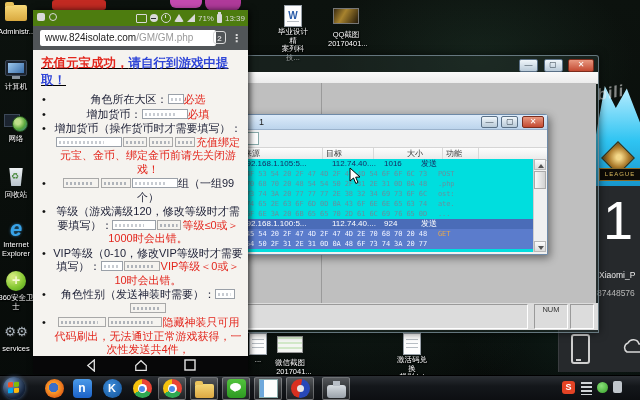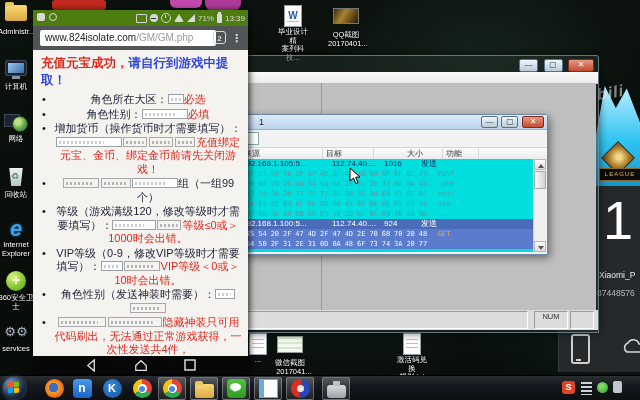--- a/index.html
+++ b/index.html
@@ -79,21 +79,21 @@
 
   
   #back-win{left:240px;top:55px;width:357px;height:276px;z-index:2;
     border:1px solid rgba(120,140,150,.8);border-radius:3px 3px 0 0;
     background:rgba(38,50,46,.45);box-shadow:0 0 8px rgba(0,0,0,.6);}
   #back-title{height:16px;position:relative;}
   #back-title .btns{position:absolute;right:4px;top:3px;}
   #back-menu{height:11px;background:linear-gradient(#fafafa,#ececec);border-bottom:1px solid #cfcfcf;}
   #back-body{position:absolute;left:2px;right:2px;top:27px;bottom:13px;background:#bfbfbf;}
   #back-divider{position:absolute;left:78px;top:0;bottom:0;width:1px;background:#9a9a9a;}
-  #back-status{position:absolute;left:2px;right:0;bottom:2px;height:20px;background:#dcdcdc;font-size:7.5px;color:#333;}
+  #back-status{position:absolute;left:2px;right:0;bottom:2px;height:27px;background:#dcdcdc;font-size:7.5px;color:#333;}
   .sunken{position:absolute;top:1px;bottom:1px;border:1px solid;border-color:#9a9a9a #fff #fff #9a9a9a;text-align:center;line-height:9px;}
 
   
   #pkt-win{left:240px;top:114px;width:306px;height:139px;z-index:3;background:#f0f0f0;
     border:1px solid #6e8aa8;border-radius:3px 3px 0 0;box-shadow:2px 3px 8px rgba(0,0,0,.45);}
   #pkt-title{height:14px;background:linear-gradient(#dcebfa,#bcd4ec);border-bottom:1px solid #9ab2cc;position:relative;
     font-size:9px;color:#1c1c1c;line-height:14px;padding-left:18px;}
   #pkt-title .btns{position:absolute;right:3px;top:1px;}
   #pkt-title .win-btn{width:15px;height:10px;}
   #pkt-title .win-btn.close{width:20px;}
@@ -136,21 +136,21 @@
   .sb-batt:before{content:"";position:absolute;top:-2px;left:1px;width:3px;height:2px;background:#d9d9d9;}
   #p-urlrow{height:24px;background:#515558;position:relative;}
   #p-url{position:absolute;left:7px;top:4px;width:176px;height:16px;background:#fff;border-radius:2px;
     font-size:10px;line-height:16px;padding-left:5px;box-sizing:border-box;white-space:nowrap;overflow:hidden;color:#222;}
   #p-url .path{color:#9a9a9a;}
   #p-tabs{position:absolute;right:22px;top:5px;width:13px;height:13px;border:1.5px solid #d9d9d9;border-radius:3px;
     color:#d9d9d9;font-size:8px;line-height:13px;text-align:center;box-sizing:border-box;font-weight:bold;}
   #p-menu{position:absolute;right:6px;top:4px;color:#d9d9d9;font-size:11px;line-height:16px;font-weight:bold;}
   #p-content{position:absolute;left:0;right:0;top:40px;bottom:18px;background:#f5f3ef;overflow:hidden;
     padding:5px 4px 0 8px;box-sizing:border-box;}
-  #p-headline{font-size:12.5px;font-weight:bold;line-height:17px;margin-bottom:4px;}
+  #p-headline{font-size:12.5px;font-weight:bold;line-height:17px;margin-bottom:4px;text-decoration:underline;}
   .seg-red{color:#e3261d;}
   .seg-blue{color:#3046d8;}
   .p-item{position:relative;padding-left:11px;font-size:11px;line-height:13.5px;color:#1c1f35;margin-bottom:1px;text-align:center;}
   .p-item:before{content:"•";position:absolute;left:1px;top:0;color:#111;}
   .wgt-input{display:inline-block;vertical-align:-1px;height:8px;background:#fff;border:1px solid #9aa0a8;
     background-image:repeating-linear-gradient(90deg,#c8ccd2 0 2px,transparent 2px 4px);background-size:70% 3px;background-position:2px 3px;background-repeat:no-repeat;}
   .wgt-btn{display:inline-block;vertical-align:-1px;height:8px;background:linear-gradient(#f2f2f2,#d8d8d8);border:1px solid #a8a8a8;
     margin:0 1px;background-image:repeating-linear-gradient(90deg,#b0b4ba 0 2px,transparent 2px 4px);background-size:80% 3px;background-position:2px 3px;background-repeat:no-repeat;}
   #p-nav{position:absolute;left:0;right:0;bottom:0;height:18px;background:#070708;display:flex;justify-content:center;gap:36px;align-items:center;}
   #p-nav svg{display:block;}
@@ -387,25 +387,25 @@
     <div id="p-url">
       <span>www.824isolate.com</span><span class="path">/GM/GM.php</span>
     </div>
     <div id="p-tabs">2</div>
     <div id="p-menu">⋮</div>
   </div>
   <div id="p-content">
     <div id="p-headline"><span class="seg-red">充值元宝成功，</span><span class="seg-blue">请自行到游戏中提取！</span></div>
     <div id="p-items">
         <div class="p-item"><span>角色所在大区：</span><span class="wgt-input" style="width: 14px;"></span><span class="seg-red">必选</span></div>
-        <div class="p-item"><span>角色性别：</span><span class="wgt-input" style="width: 44px;"></span><span class="seg-red">必填</span></div>
+        <div class="p-item"><span>增加货币：</span><span class="wgt-input" style="width: 44px;"></span><span class="seg-red">必填</span></div>
         <div class="p-item"><span>增加货币（操作货币时才需要填写）：</span><span class="wgt-input" style="width: 64px;"></span><span class="wgt-btn" style="width: 22px;"></span><span class="wgt-btn" style="width: 22px;"></span><span class="wgt-btn" style="width: 18px;"></span><span class="seg-red">充值绑定元宝、金币、绑定金币前请先关闭游戏！</span></div>
         <div class="p-item"><span class="wgt-btn" style="width: 34px;"></span><span class="wgt-btn" style="width: 28px;"></span><span class="wgt-input" style="width: 44px;"></span><span>组（一组99个）</span></div>
         <div class="p-item"><span>等级（游戏满级120，修改等级时才需要填写）：</span><span class="wgt-input" style="width: 42px;"></span><span class="wgt-btn" style="width: 22px;"></span><span class="seg-red">等级≤0或＞1000时会出错。</span></div>
-        <div class="p-item"><span>VIP等级（0-9，修改VIP等级时才需要填写）：</span><span class="wgt-input" style="width: 20px;"></span><span class="wgt-btn" style="width: 34px;"></span><span class="seg-red">VIP等级＜0或＞10时会出错。</span></div>
+        <div class="p-item"><span>VIP等级（0-10，修改VIP等级时才需要填写）：</span><span class="wgt-input" style="width: 20px;"></span><span class="wgt-btn" style="width: 34px;"></span><span class="seg-red">VIP等级＜0或＞10时会出错。</span></div>
         <div class="p-item"><span>角色性别（发送神装时需要）：</span><span class="wgt-input" style="width: 18px;"></span><span class="wgt-btn" style="width: 34px;"></span></div>
         <div class="p-item"><span class="wgt-btn" style="width: 46px;"></span><span class="wgt-btn" style="width: 52px;"></span><span class="seg-red">隐藏神装只可用代码刷出，无法通过正常游戏获得，一次性发送共4件，</span></div>
       </div>
   </div>
   <div id="p-nav">
     <span>
       <svg width="13" height="13" viewBox="0 0 14 14">
           <path d="M10 1 L3 7 L10 13 Z" fill="none" stroke="#e4e4e4" stroke-width="1.4"></path>
         </svg>
     </span>

